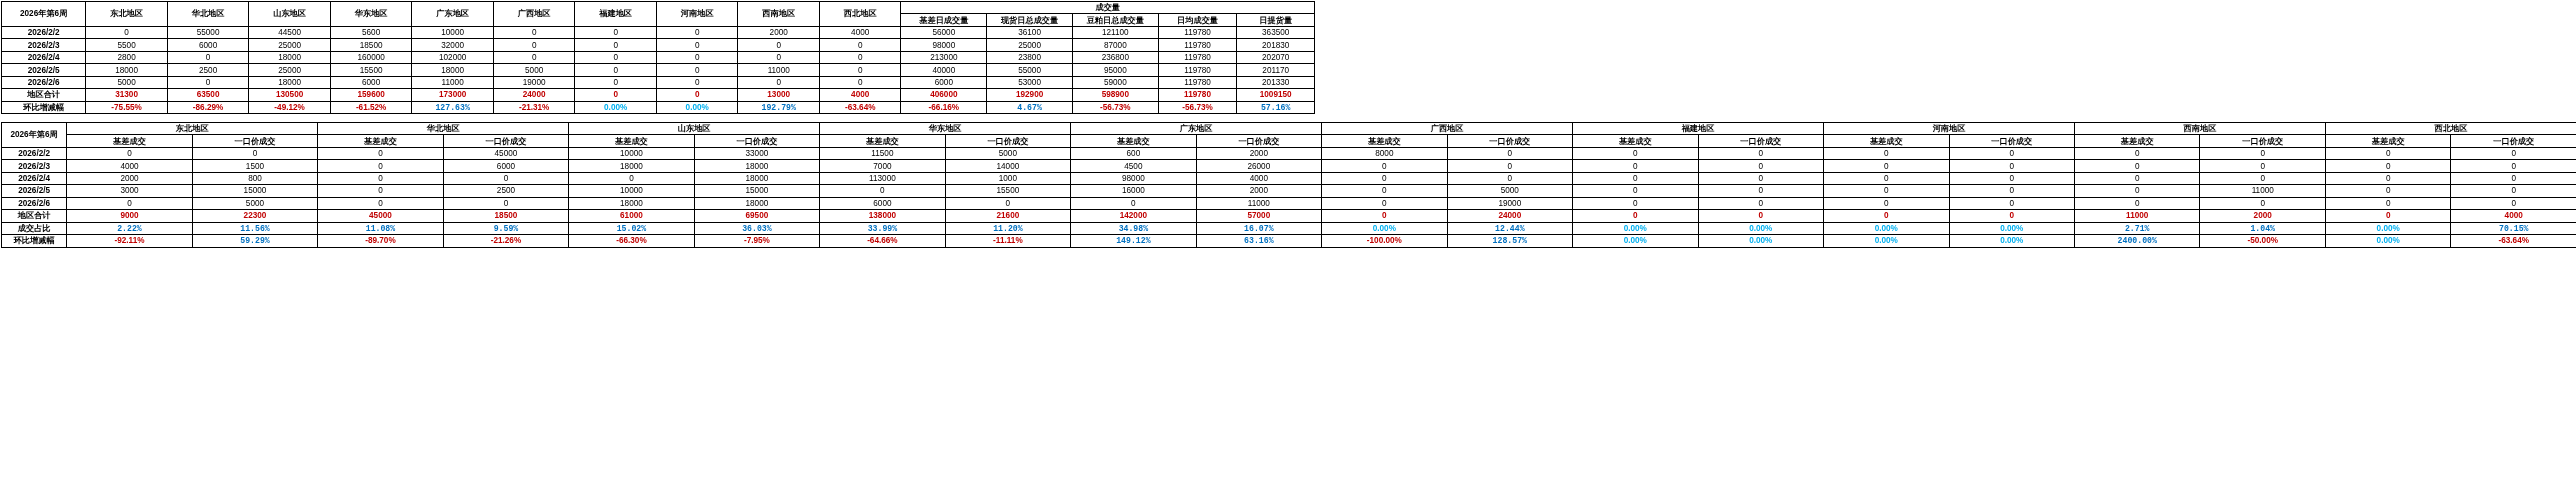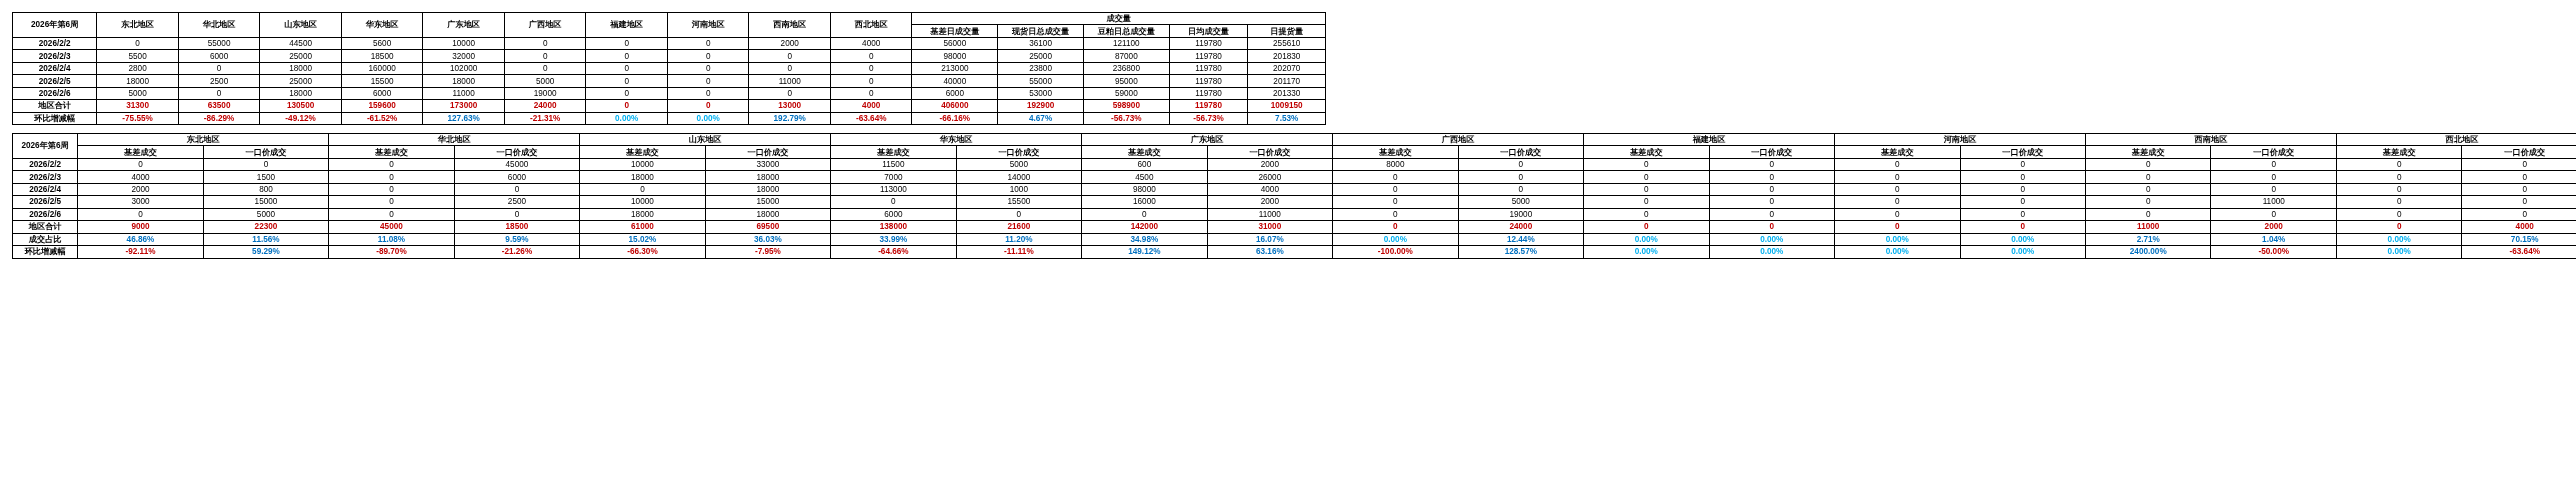--- a/index.html
+++ b/index.html
@@ -6,21 +6,21 @@
     margin: 0;
     padding: 0;
     background: #ffffff;
   }
   body {
     width: 2576px;
     font-family: "Liberation Sans", sans-serif;
     -webkit-font-smoothing: antialiased;
   }
   .sheet {
-    padding: 12px;
+    padding: 1px;
   }
   table {
     border-collapse: collapse;
     table-layout: fixed;
   }
   table.t1 { width: 1314px; }
   table.t2 { width: 2576px; margin-top: 7.6px; }
   td, th {
     border: 0.5px solid #000000;
     font-size: 8.2px;
@@ -44,21 +44,21 @@
     font-weight: bold;
     text-align: center;
   }
   td.num {
     text-align: center;
   }
   .total td, .total th {
     font-weight: bold;
   }
   .red { color: #c00000; }
-  .blue { color: #0070c0; }
+  .blue { color: #0070c0; font-family: Liberation Mono, monospace; }
   .cyan { color: #00b0f0; }
   .black { color: #000000; }
 </style>
 </head>
 <body>
 
 <div class="sheet">
 
   <table class="t1">
     <colgroup>
@@ -103,21 +103,21 @@
           <td class="num black">10000</td>
           <td class="num black">0</td>
           <td class="num black">0</td>
           <td class="num black">0</td>
           <td class="num black">2000</td>
           <td class="num black">4000</td>
           <td class="num black">56000</td>
           <td class="num black">36100</td>
           <td class="num black">121100</td>
           <td class="num black">119780</td>
-          <td class="num black">255610</td>
+          <td class="num black">363500</td>
         </tr>
         <tr>
           <td class="rowhdr">2026/2/3</td>
           <td class="num black">5500</td>
           <td class="num black">6000</td>
           <td class="num black">25000</td>
           <td class="num black">18500</td>
           <td class="num black">32000</td>
           <td class="num black">0</td>
           <td class="num black">0</td>
@@ -211,21 +211,21 @@
           <td class="num blue">127.63%</td>
           <td class="num red">-21.31%</td>
           <td class="num cyan">0.00%</td>
           <td class="num cyan">0.00%</td>
           <td class="num blue">192.79%</td>
           <td class="num red">-63.64%</td>
           <td class="num red">-66.16%</td>
           <td class="num blue">4.67%</td>
           <td class="num red">-56.73%</td>
           <td class="num red">-56.73%</td>
-          <td class="num blue">7.53%</td>
+          <td class="num blue">57.16%</td>
         </tr>
       </tbody>
   </table>
 
   <table class="t2">
     <colgroup>
       <col style="width:65px">
       <col span="20" style="width:125px">
     </colgroup>
     <thead>
@@ -385,35 +385,35 @@
           <td class="rowhdr">地区合计</td>
           <td class="num red">9000</td>
           <td class="num red">22300</td>
           <td class="num red">45000</td>
           <td class="num red">18500</td>
           <td class="num red">61000</td>
           <td class="num red">69500</td>
           <td class="num red">138000</td>
           <td class="num red">21600</td>
           <td class="num red">142000</td>
-          <td class="num red">31000</td>
+          <td class="num red">57000</td>
           <td class="num red">0</td>
           <td class="num red">24000</td>
           <td class="num red">0</td>
           <td class="num red">0</td>
           <td class="num red">0</td>
           <td class="num red">0</td>
           <td class="num red">11000</td>
           <td class="num red">2000</td>
           <td class="num red">0</td>
           <td class="num red">4000</td>
         </tr>
         <tr class="total">
           <td class="rowhdr">成交占比</td>
-          <td class="num blue">46.86%</td>
+          <td class="num blue">2.22%</td>
           <td class="num blue">11.56%</td>
           <td class="num blue">11.08%</td>
           <td class="num blue">9.59%</td>
           <td class="num blue">15.02%</td>
           <td class="num blue">36.03%</td>
           <td class="num blue">33.99%</td>
           <td class="num blue">11.20%</td>
           <td class="num blue">34.98%</td>
           <td class="num blue">16.07%</td>
           <td class="num cyan">0.00%</td>

